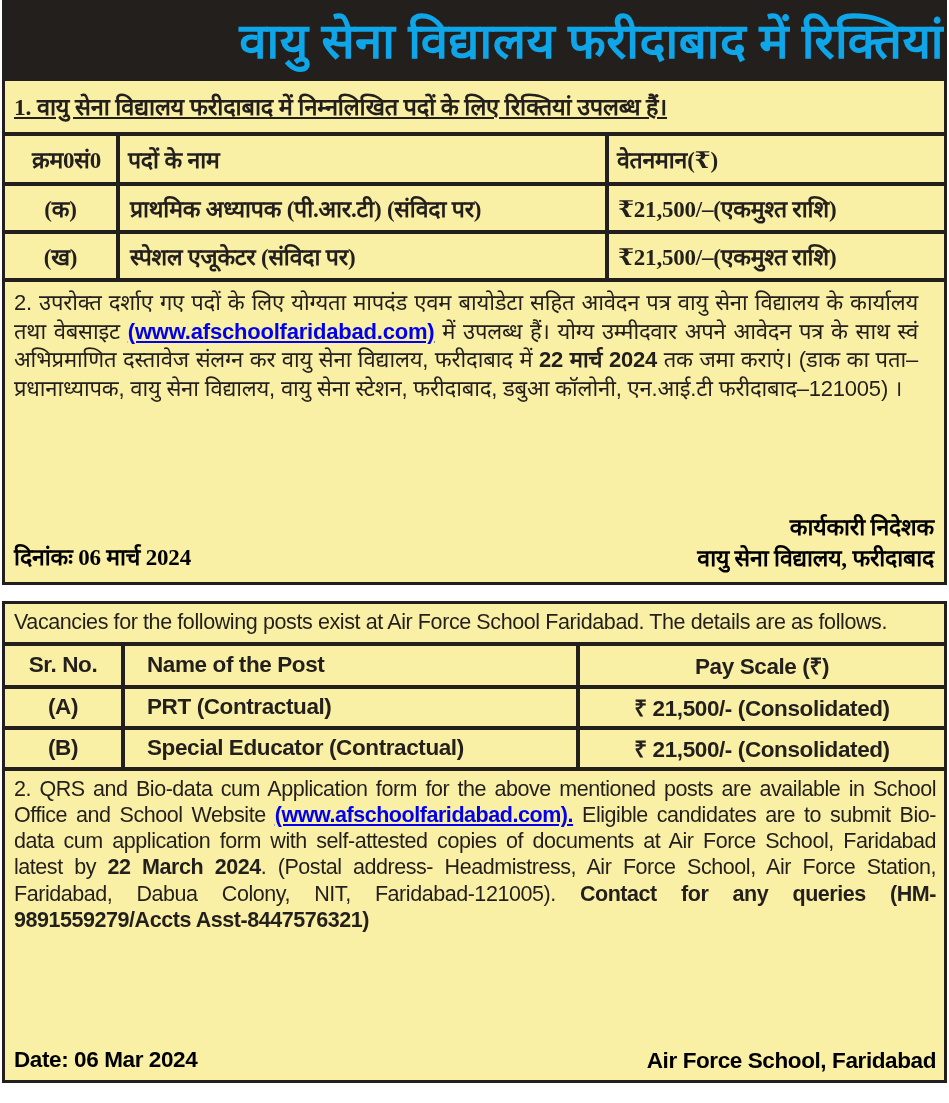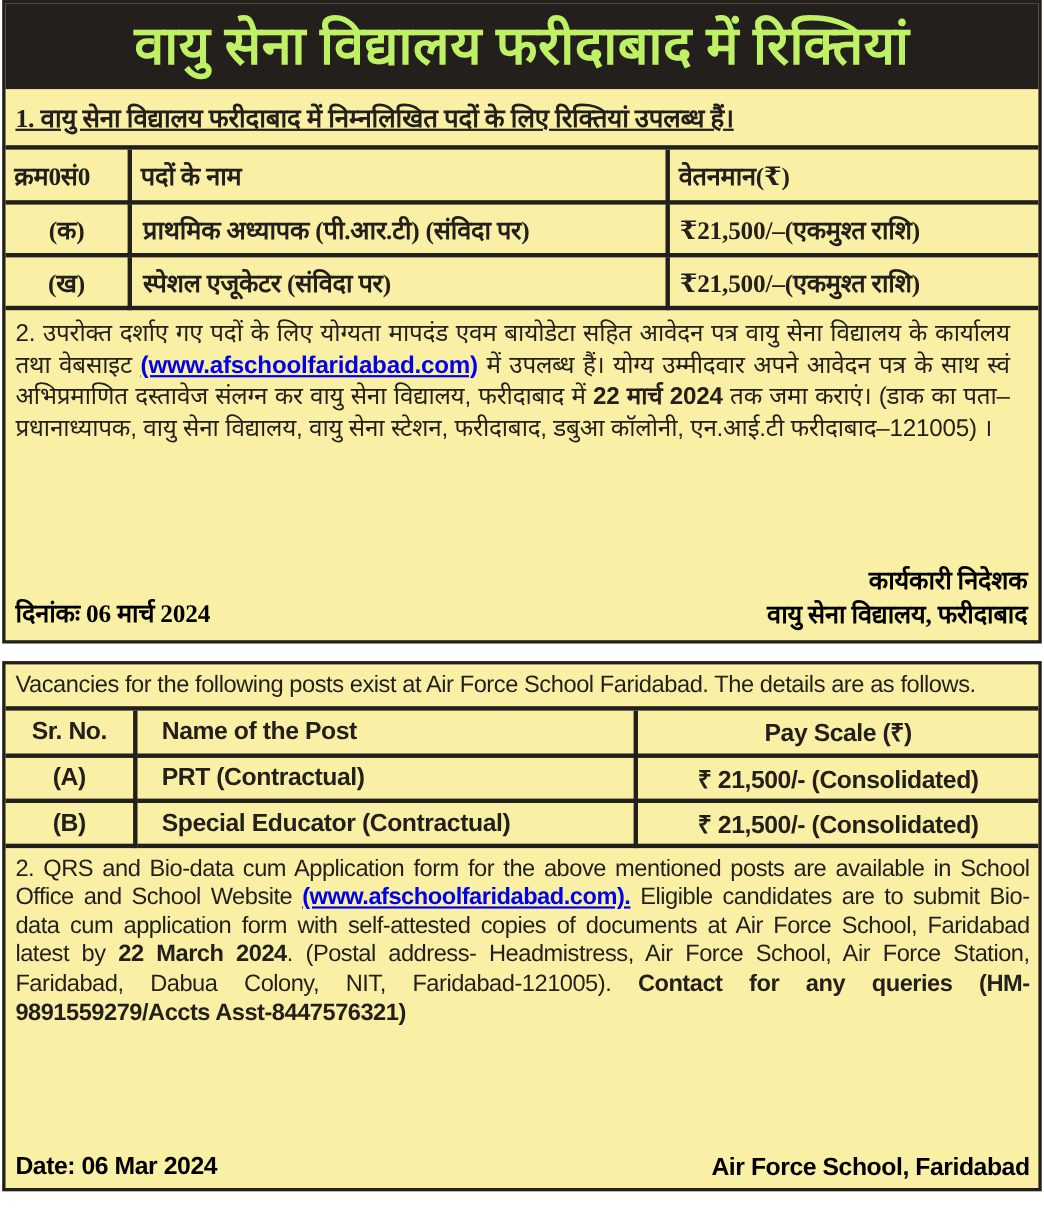--- a/index.html
+++ b/index.html
@@ -35,22 +35,22 @@
     height: 585px;
   }
   .panel-english {
     height: 482px;
     margin-top: 16px;
   }
 
   
   .title-band {
     background: #231f1c;
-    color: #bef264;
-    text-align: center;
+    color: #0ea5e9;
+    text-align: right;
     box-sizing: border-box;
     overflow: hidden;
     white-space: nowrap;
   }
   .title-hindi {
     height: 78px;
     line-height: 78px;
     font-size: 49px;
     font-weight: bold;
     font-family: "Liberation Serif", "DejaVu Serif", serif;
@@ -113,21 +113,21 @@
     font-weight: bold;
     font-size: 23px;
     letter-spacing: -0.2px;
     height: 48px;
     padding: 2px 6px;
   }
   .tbl-hindi .c-sr  { width: 113px; text-align: center; }
   .tbl-hindi .c-post{ width: 489px; text-align: left; padding-left: 10px; }
   .tbl-hindi .c-pay { width: auto;  text-align: left; padding-left: 9px; }
   .tbl-hindi tr.head td { text-align: left; padding-left: 8px; }
-  .tbl-hindi tr.head td.c-sr { text-align: left; padding-left: 8px; }
+  .tbl-hindi tr.head td.c-sr { text-align: center; padding-left: 18px; }
 
   
   .tbl-eng td {
     font-family: "Liberation Sans", sans-serif;
     font-weight: bold;
     font-size: 22.5px;
     letter-spacing: -0.4px;
     height: 41px;
     padding: 1px 6px;
   }

